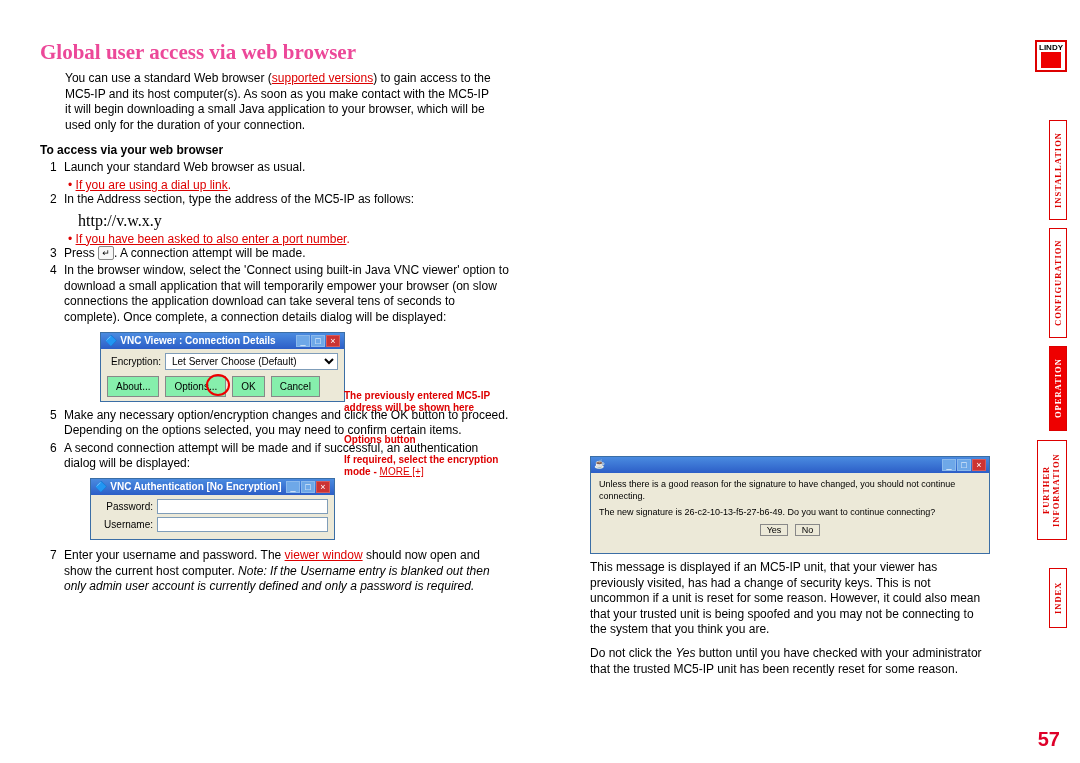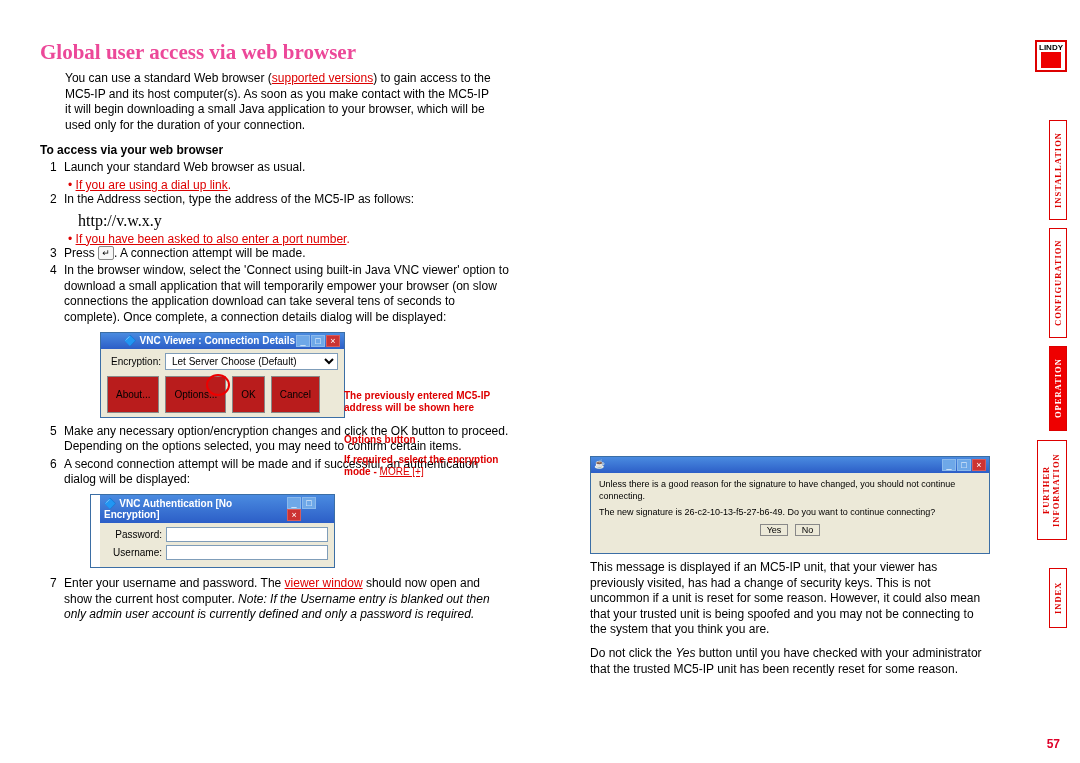--- a/index.html
+++ b/index.html
@@ -46,56 +46,56 @@
   }
 
   
   .vnc-box {
     border:1px solid #3b6ea5; width:245px; margin-left:50px; margin-top:6px;
     font-size:10px;
   }
   .titlebar {
     background: linear-gradient(#4a8be0,#2c5ec7);
     color:#fff; padding:2px 4px; display:flex; align-items:center;
-    justify-content:flex-end;
+    justify-content:space-between;
   }
   .titlebar .t { font-weight:bold; font-size:10px; }
   .win-btns span{
     display:inline-block; width:14px; height:12px; background:#c33; color:#fff;
     font-size:9px; text-align:center; margin-left:1px; border:1px solid #fff3;
   }
   .win-btns span.min { background:#6ea8e8; }
   .win-btns span.max { background:#6ea8e8; }
   .vnc-body { background:#ece9d8; padding:4px 6px; }
   .row { display:flex; align-items:center; margin-bottom:3px; }
   .row label { width:58px; text-align:right; padding-right:4px; font-size:10px;}
   .row input, .row select {
     flex:1; font-size:10px; border:1px solid #7f9db9; background:#fff; padding:1px 2px;
     font-family: Arial;
   }
   .btn-row { display:flex; gap:6px; padding-top:3px;}
   .btn-row button {
-    font-size:10px; padding:12px 8px; background:#b91c1c; border:1px solid #888;text-align:right;
+    font-size:10px; padding:4px 8px; background:#86efac; border:1px solid #888;text-align:right;
   }
   .opt-circle {
     position:relative;
   }
   .opt-circle::after{
     content:''; position:absolute; right:-4px; top:-2px;
     width:20px; height:18px; border:2px solid #e00; border-radius:50%;
   }
 
   .annot-block { position:absolute; left:344px; top:390px; width:160px;
     font-size:10px; color:#dd0000; font-weight:bold; line-height:1.2;}
   .annot-block .more { color:#dd0000; font-weight:normal; text-decoration:underline;}
 
   .provides { font-size:10px; color:#333; margin-left:50px; margin-top:4px; width:380px;}
 
   
-  .auth-box { border:1px solid #3b6ea5; width:245px; margin-left:40px; margin-top:6px; font-size:10px;padding-left:9px;}
+  .auth-box { border:1px solid #3b6ea5; width:245px; margin-left:40px; margin-top:6px; font-size:10px;}
   .auth-body { background:#ece9d8; padding:4px 6px;}
   .auth-body .row label { width:60px; }
   .auth-body input { width:150px; }
 
   
   .rightcol {
     position:absolute; left:590px; top:450px; width:400px; line-height:1.3;
   }
   .warn-box {
     border:1px solid #3b6ea5; margin:6px 0; font-size:9px;
@@ -103,21 +103,21 @@
   .warn-titlebar {
     background: linear-gradient(#4a8be0,#2c5ec7); color:#fff; height:16px;
     display:flex; align-items:center; justify-content:space-between; padding:0 3px;
   }
   .warn-body { background:#ece9d8; padding:6px 8px; min-height:80px;}
   .warn-body p { margin-bottom:5px; font-size:9px;}
   .yn { text-align:center; margin-top:4px;}
   .yn button { font-size:9px; padding:0 6px; margin:0 2px; border:1px solid #888; background:#ece9d8;}
 
   
-  .pagenum { position:absolute; right:20px; bottom:12px; font-weight:bold; color:#de0029; font-size:12px;}
+  .pagenum { position:absolute; right:20px; bottom:12px; font-weight:bold; color:#de0029; font-size:20px;}
 
   
   .logo {
     position:absolute; right:13px; top:40px; width:32px; height:32px;
     border:2px solid #d00; display:flex; align-items:flex-start; justify-content:center;
     font-size:8px; font-weight:bold; color:#000; padding-top:1px;
   }
   .logo .sq { position:absolute; bottom:2px; width:20px; height:16px; background:#e00; }
   .navtab {
     position:absolute; right:13px;

